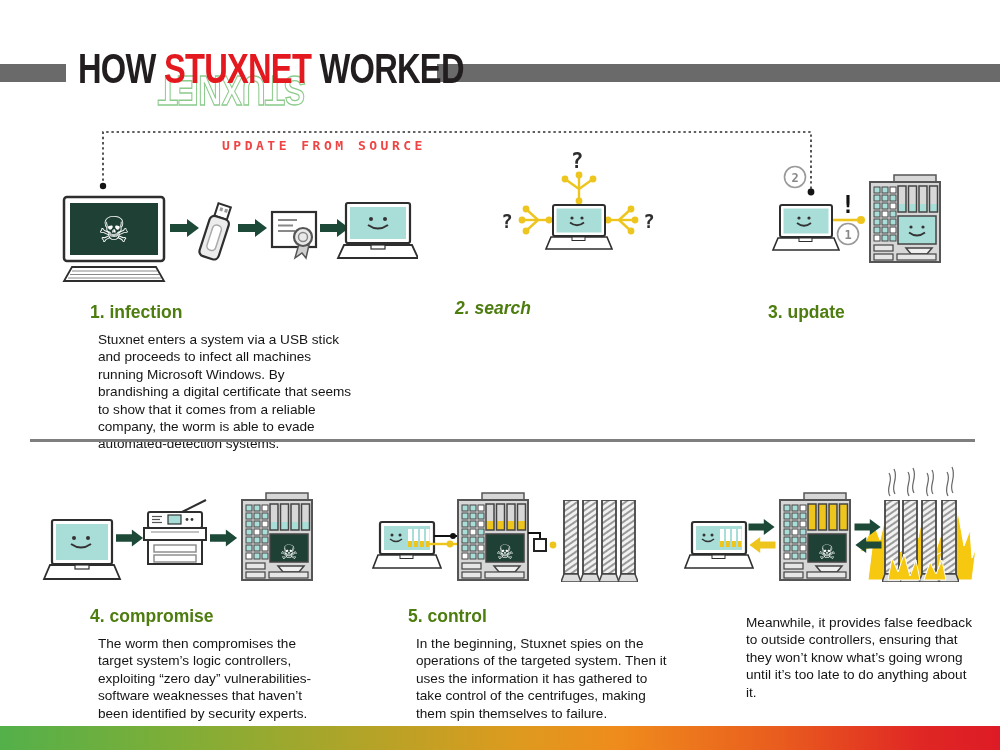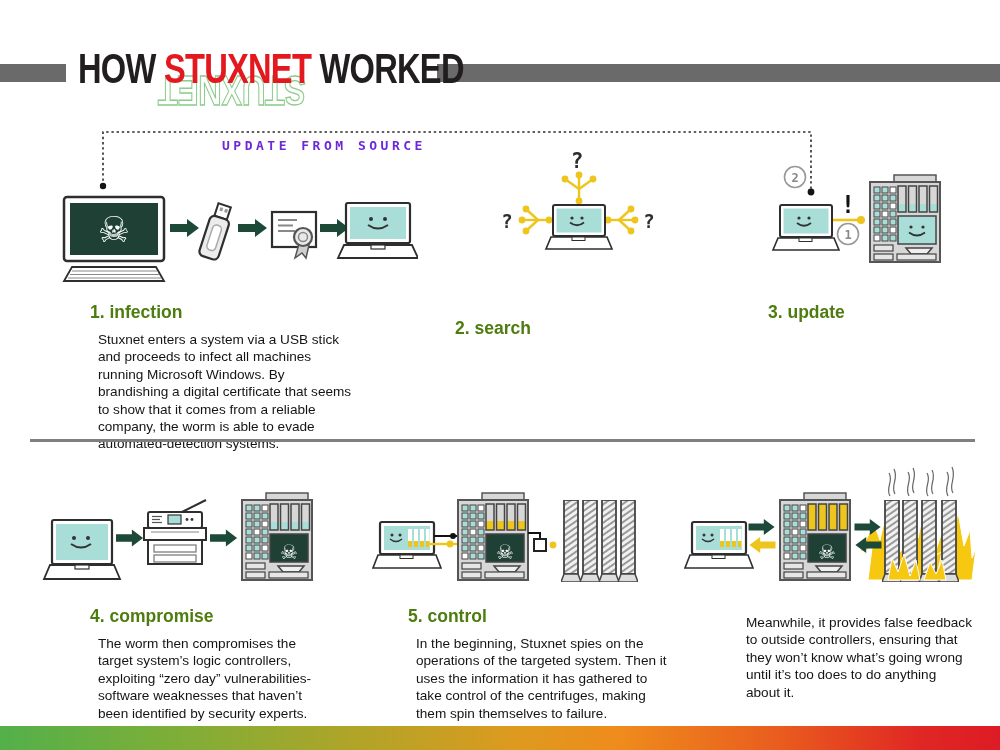--- a/index.html
+++ b/index.html
@@ -12,31 +12,31 @@
   h1.title{position:absolute;left:78px;top:44px;margin:0;font-size:43px;font-weight:bold;
            letter-spacing:-1px;white-space:nowrap;color:#221e1f;
            transform:scaleX(.76);transform-origin:left top;}
   h1.title .w{position:relative;z-index:1;}
   h1.title .hl{color:#e4191f;}
   h1.title .mirror{position:absolute;left:106px;top:22px;z-index:0;color:transparent;
            -webkit-text-stroke:1.3px #8ccb8c;transform:rotate(180deg);}
   
   .bracket{position:absolute;left:95px;top:124px;}
   .bracket-label{position:absolute;left:222px;top:138px;font-family:"DejaVu Sans Mono",monospace;
-           font-weight:bold;font-size:13px;letter-spacing:3.5px;color:#6d28d9;}
+           font-weight:bold;font-size:13px;letter-spacing:3.5px;color:#ef4444;}
   
   .scene{position:absolute;}
   .pixfont{font-family:"DejaVu Sans Mono",monospace;font-weight:bold;}
   .skullfont{font-family:"DejaVu Sans",sans-serif;}
   
   .txt{position:absolute;}
   .txt h2{margin:0 0 5px 0;font-size:17.5px;font-weight:bold;color:#4d7c0f;}
   .txt p{margin:8px;font-size:13.6px;line-height:1.28;color:#141414;}
   .t1{left:90px;top:302px;width:272px;}
-  .t2{left:455px;top:318px;width:256px;}
+  .t2{left:455px;top:298px;width:256px;font-style:italic;}
   .t3{left:768px;top:302px;width:196px;}
   .t4{left:90px;top:606px;width:248px;}
   .t5{left:408px;top:606px;width:268px;}
   .t6{left:738px;top:606px;width:242px;}
   .divider{position:absolute;left:30px;top:439px;width:945px;height:3px;background:#7f7f7f;}
   .footer-grad{position:absolute;left:0;top:726px;width:1000px;height:24px;
      background:linear-gradient(90deg,#53b04a 0%,#7fae37 18%,#b1a428 36%,#de9a1e 52%,#ef8b1c 62%,#e95c1e 78%,#e02724 92%,#dd1b25 100%);}
 </style>
 </head>
 <body>
@@ -419,17 +419,17 @@
   <div class="divider"></div>
   <div class="txt t4">
     <h2>4. compromise</h2>
     <p>The worm then compromises the target system’s logic controllers, exploiting “zero day” vulnerabilities-software weaknesses that haven’t been identified by security experts.</p>
   </div>
   <div class="txt t5">
     <h2>5. control</h2>
     <p>In the beginning, Stuxnet spies on the operations of the targeted system. Then it uses the information it has gathered to take control of the centrifuges, making them spin themselves to failure.</p>
   </div>
   <div class="txt t6">
-    <p>Meanwhile, it provides false feedback to outside controllers, ensuring that they won’t know what’s going wrong until it’s too does to do anything about it.</p>
+    <p>Meanwhile, it provides false feedback to outside controllers, ensuring that they won’t know what’s going wrong until it’s too late to do anything about it.</p>
   </div>
 
   <div class="footer-grad"></div>
 </div>
 
 </body></html>

